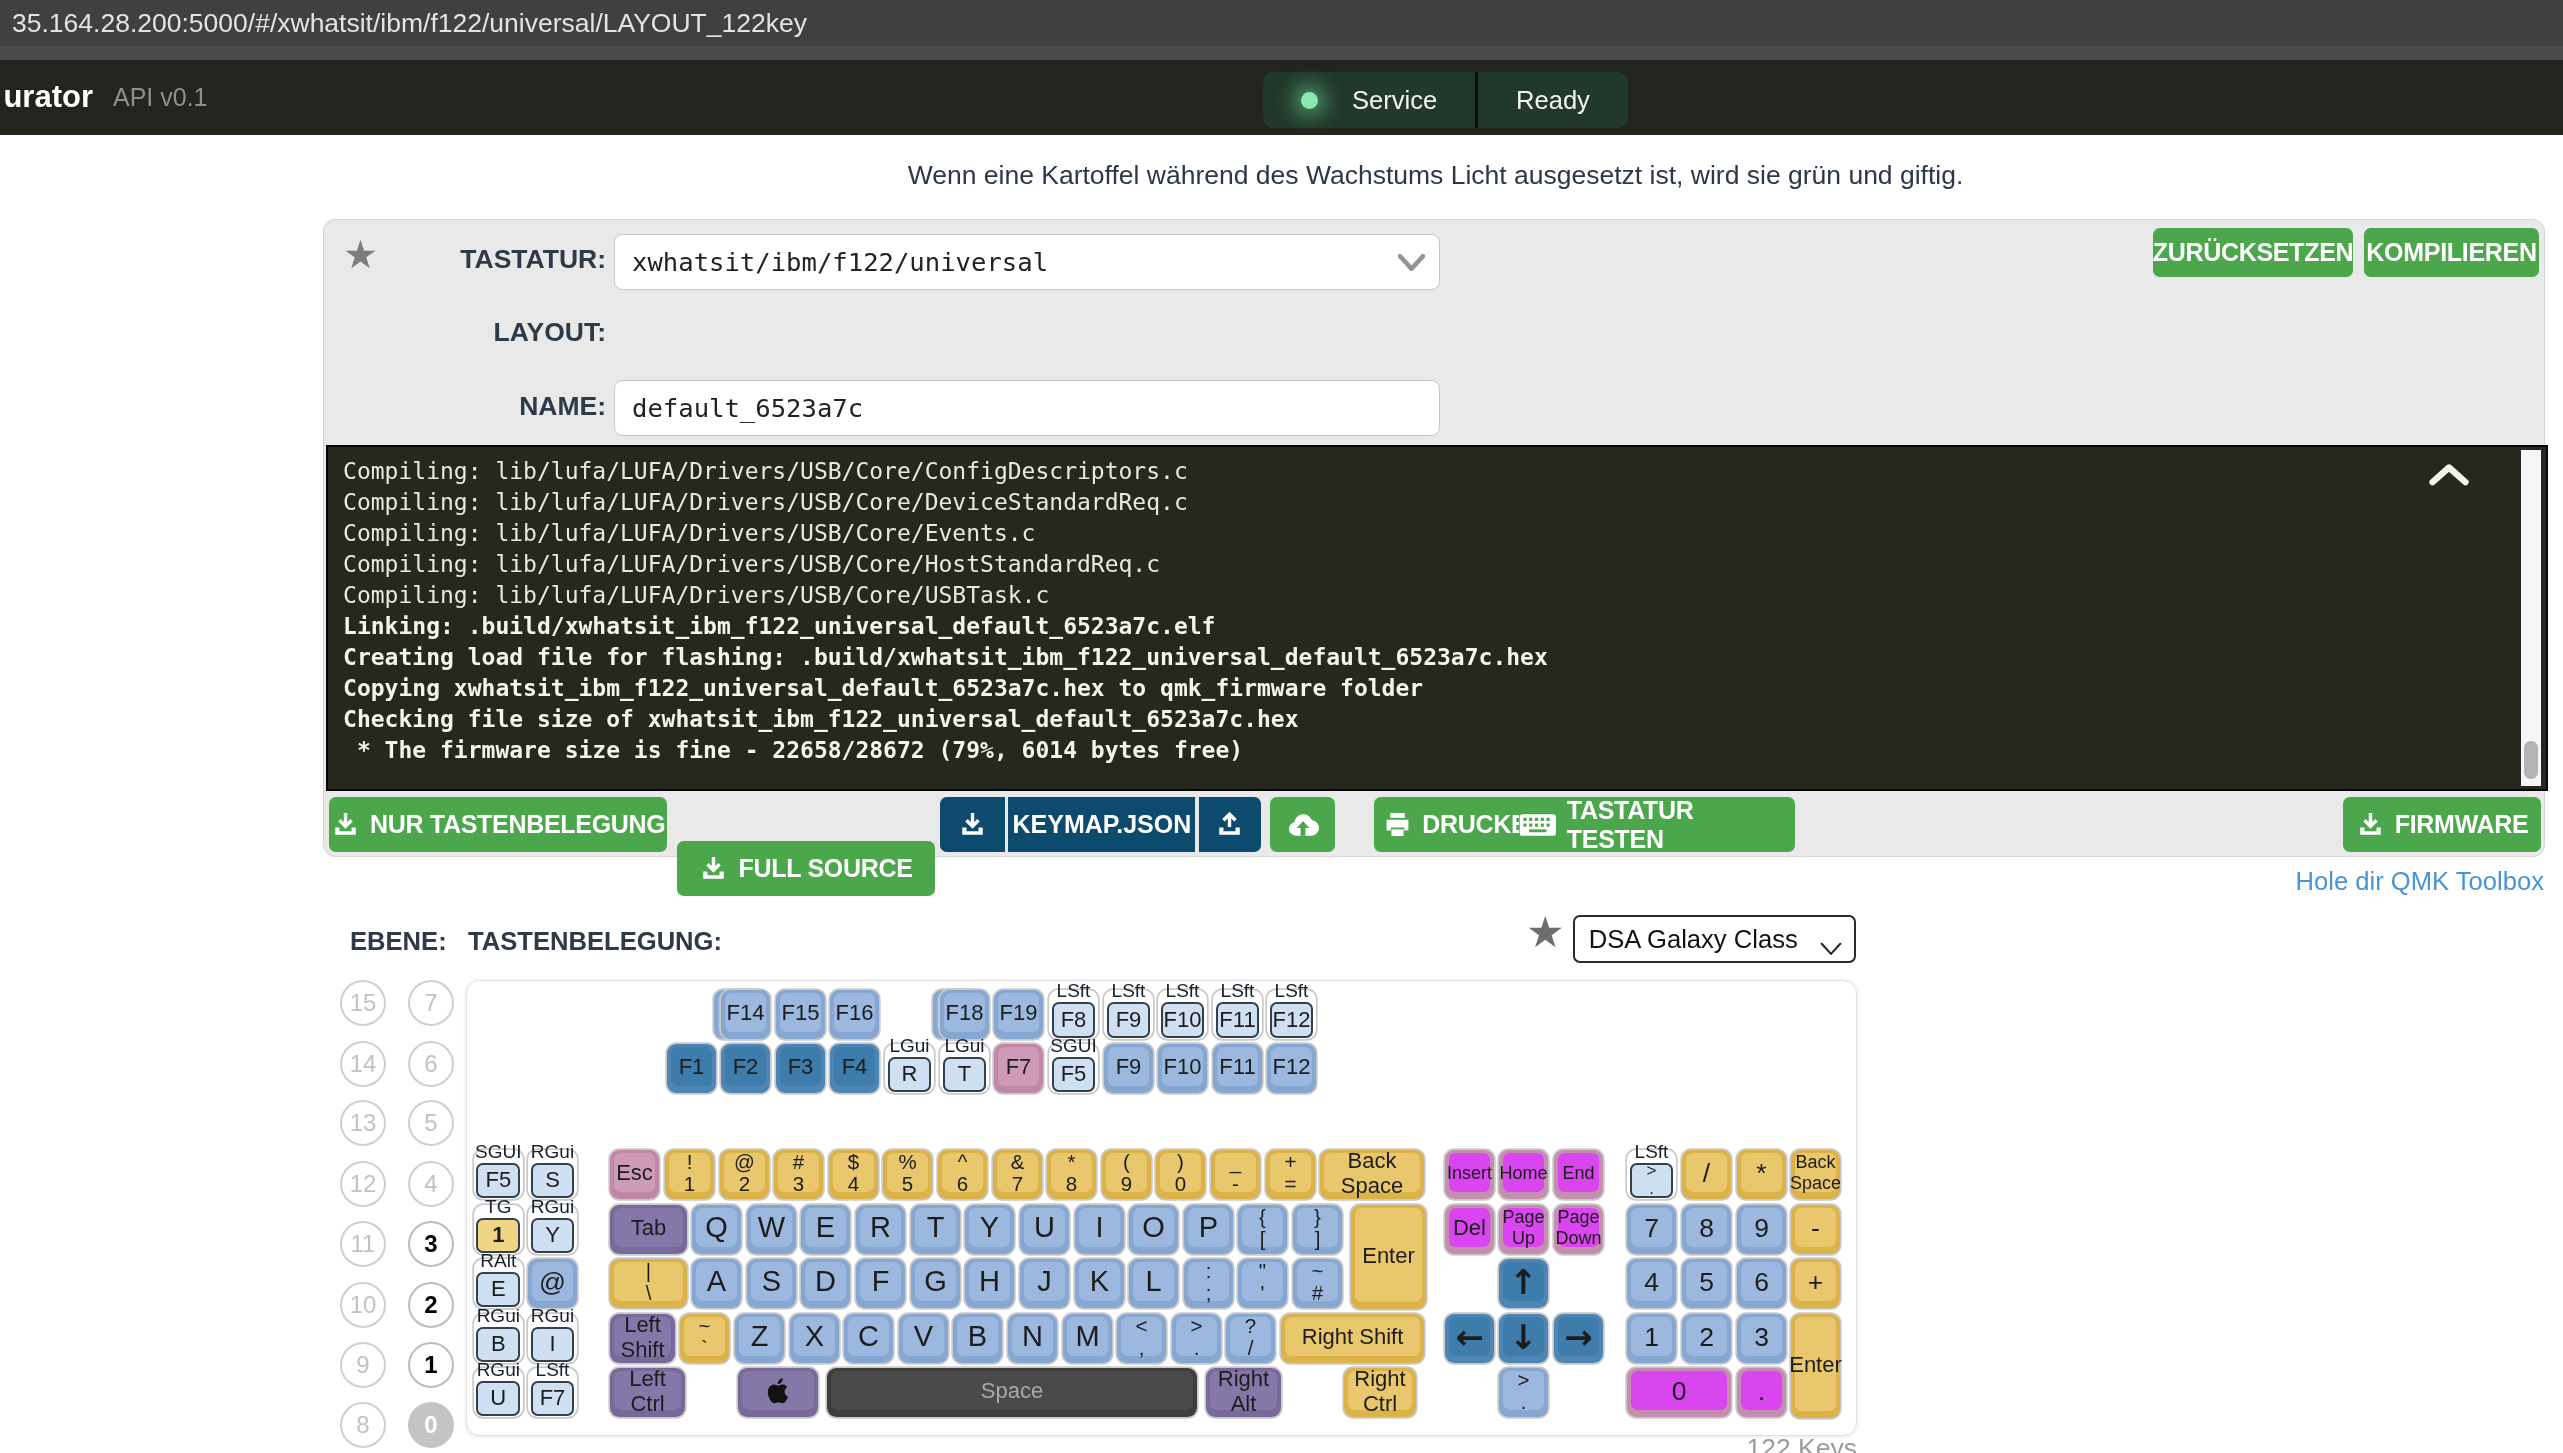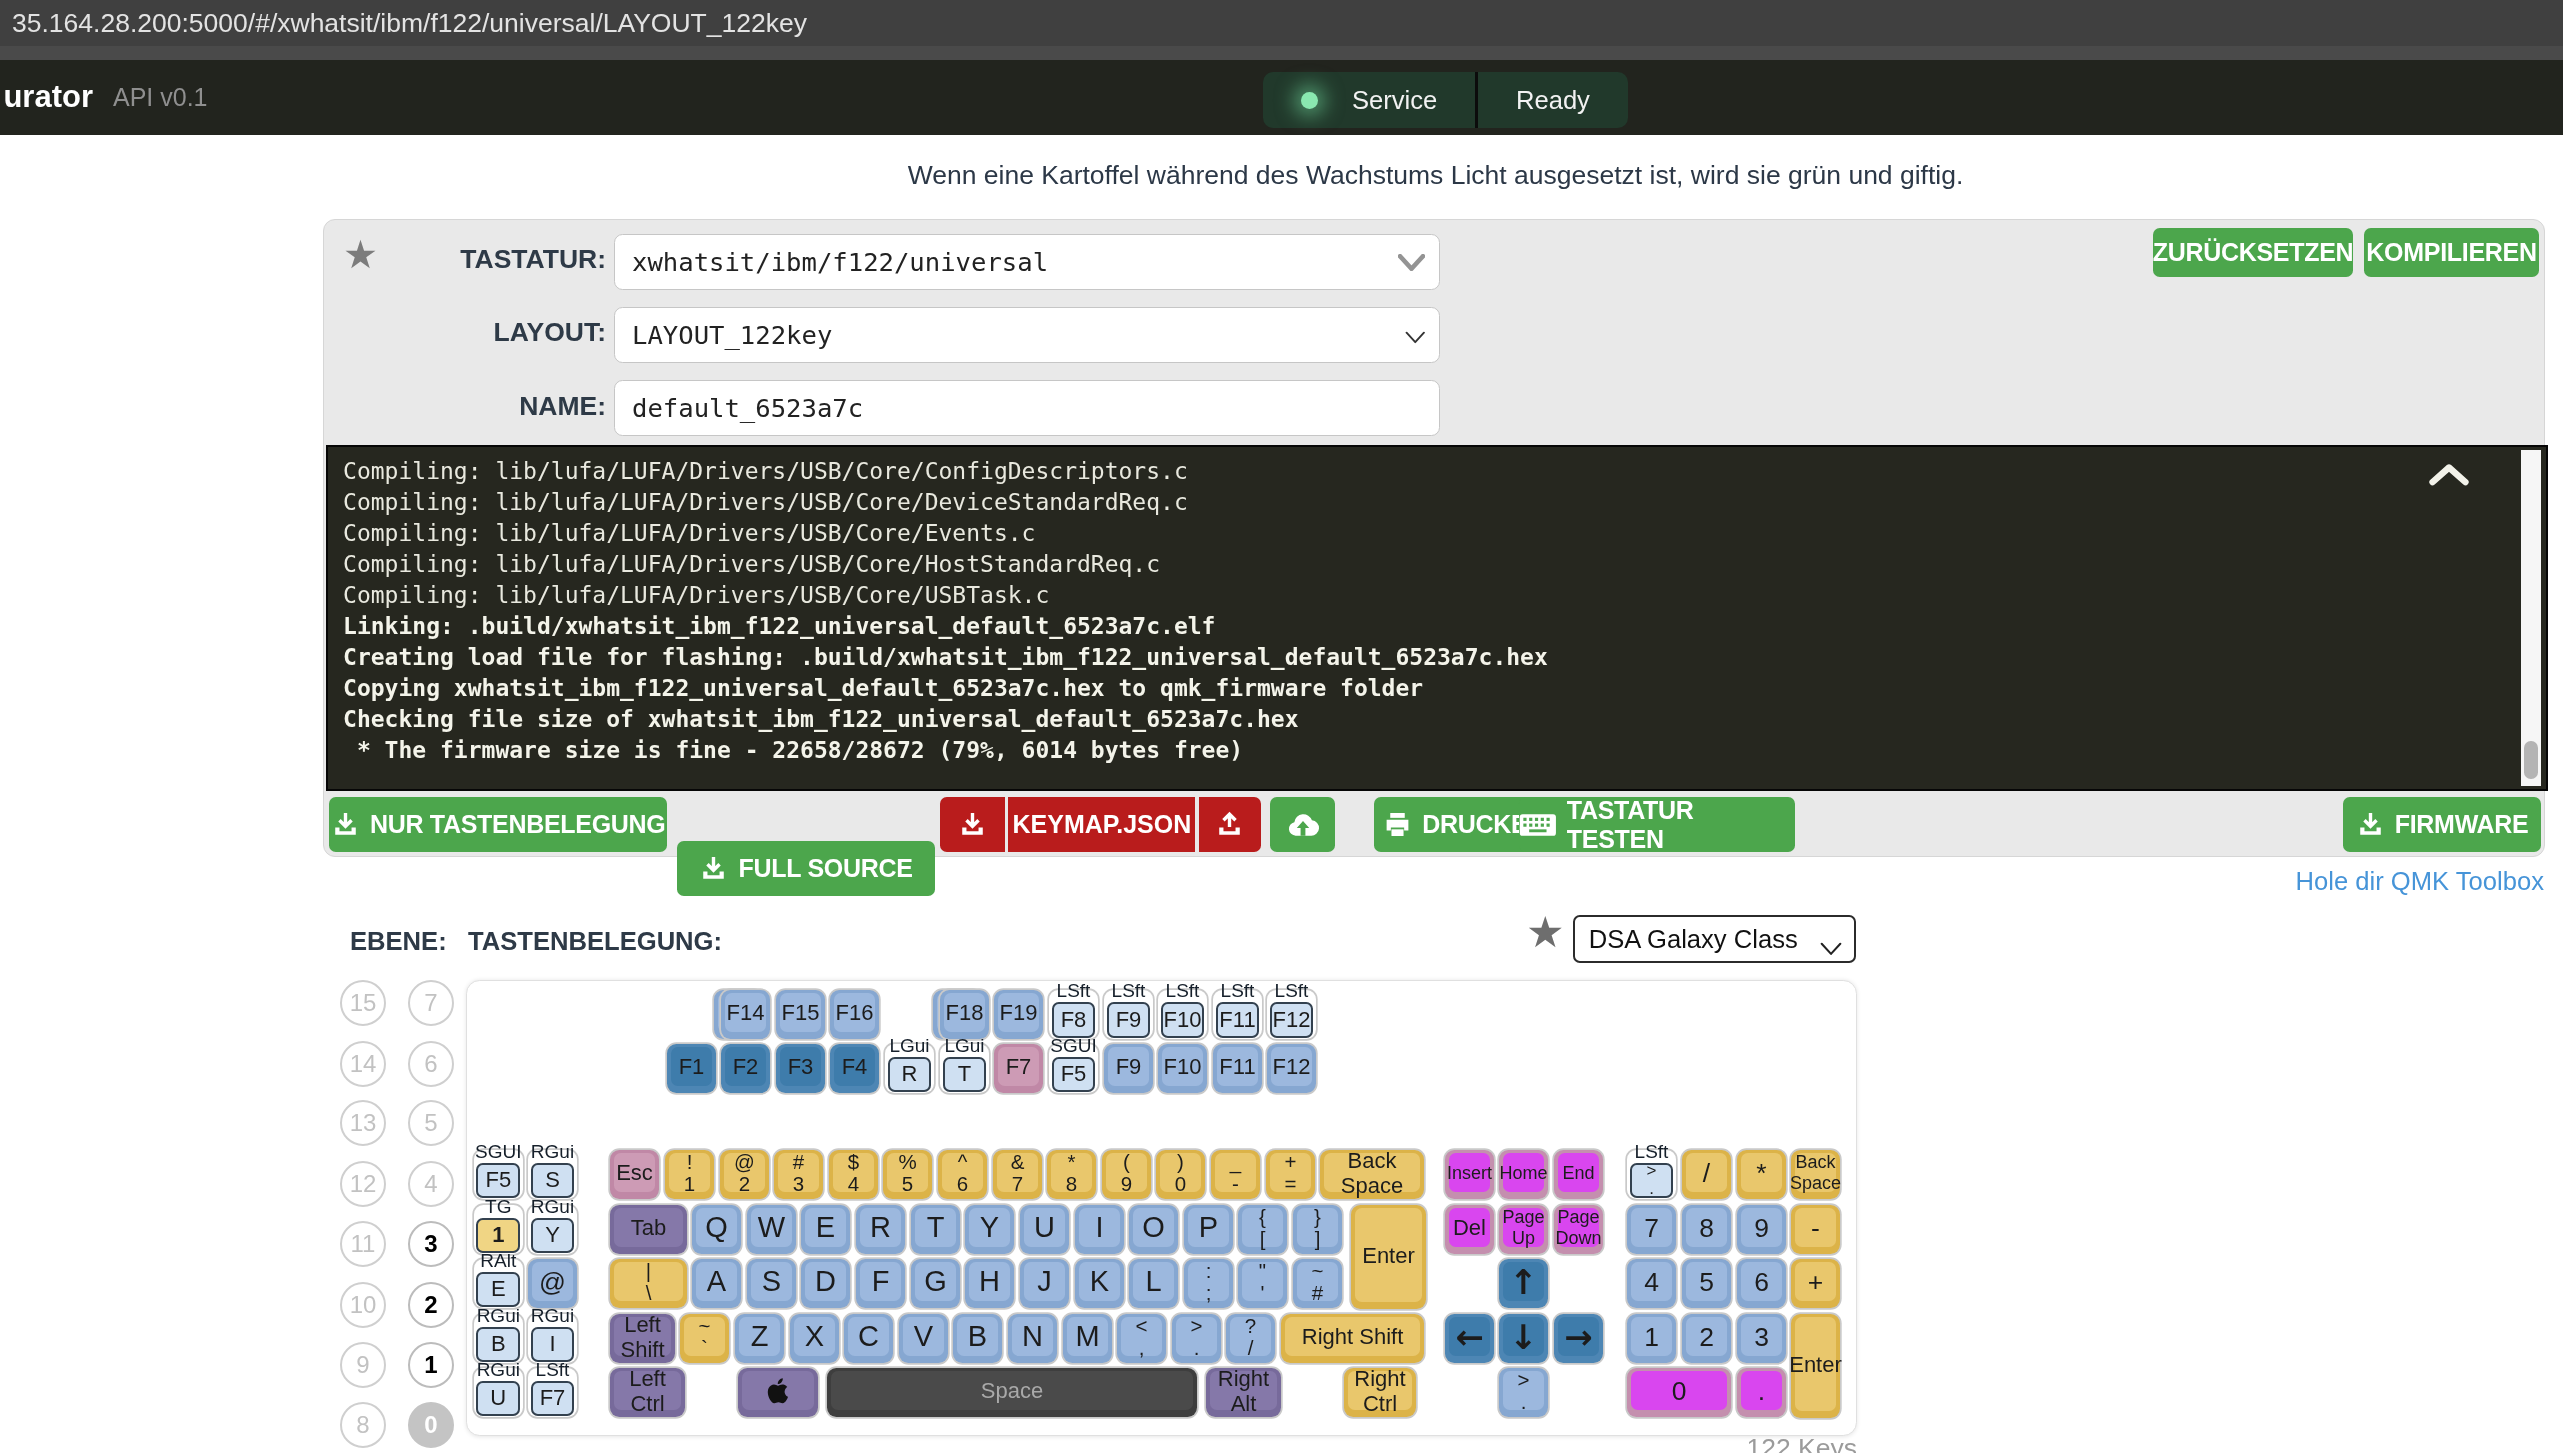--- a/index.html
+++ b/index.html
@@ -81,21 +81,21 @@
   .f-xs{font-size:18px;line-height:20.5px}
   .f-sm{font-size:22px;line-height:25px}
   .f-md{font-size:26.5px;line-height:28px}
   .f-lg{font-size:29px;line-height:31px}
   .f-ar{font-size:34px;line-height:34px;font-weight:700;font-family:"DejaVu Sans",sans-serif}
   .ps,.pt{font-size:20.5px;line-height:22px}
   .kbox .ps,.kbox .pt{font-size:17px;line-height:18px}
   .kbox .lt{font-size:22px}
   .ln{white-space:nowrap}
   .seg{display:flex;position:absolute;}
-  .seg .gseg{background:#b91c1c;color:#fff;font-weight:700;font-size:25px;display:flex;
+  .seg .gseg{background:#0c4a6e;color:#fff;font-weight:700;font-size:25px;display:flex;
              align-items:center;justify-content:center;}
 </style>
 </head>
 <body>
 
 <div id="screen">
 
   <div class="urlbar">
     <span>35.164.28.200:5000/#/xwhatsit/ibm/f122/universal/LAYOUT_122key</span>
   </div>
@@ -125,28 +125,20 @@
     <div class="fbox" style="top:13.7px;">
       <span>xwhatsit/ibm/f122/universal</span>
       <span class="fchev">
         <svg width="27" height="17" viewBox="0 0 26 16">
             <polyline points="2,2 13,14 24,2" stroke="#949494" stroke-width="4.5" fill="none" stroke-linecap="round" stroke-linejoin="round"></polyline>
           </svg>
       </span>
     </div>
 
     <div class="flabel" style="top:97px;">LAYOUT:</div>
-    <div class="fbox" style="top:87px;">
-      <span>LAYOUT_122key</span>
-      <span class="fchev">
-        <svg width="20.5" height="12.8" viewBox="0 0 26 16">
-            <polyline points="2,2 13,14 24,2" stroke="#333" stroke-width="2.4" fill="none" stroke-linecap="round" stroke-linejoin="round"></polyline>
-          </svg>
-      </span>
-    </div>
 
     <div class="flabel" style="top:171px;">NAME:</div>
     <div class="fbox" style="top:160px;">
       <span>default_6523a7c</span>
     </div>
 
     <div class="gbtn" style="left:1829px;top:7.7px;width:200px;height:49px;">
       <span>ZURÜCKSETZEN</span>
     </div>
     <div class="gbtn" style="left:2040px;top:7.7px;width:175px;height:49px;">

